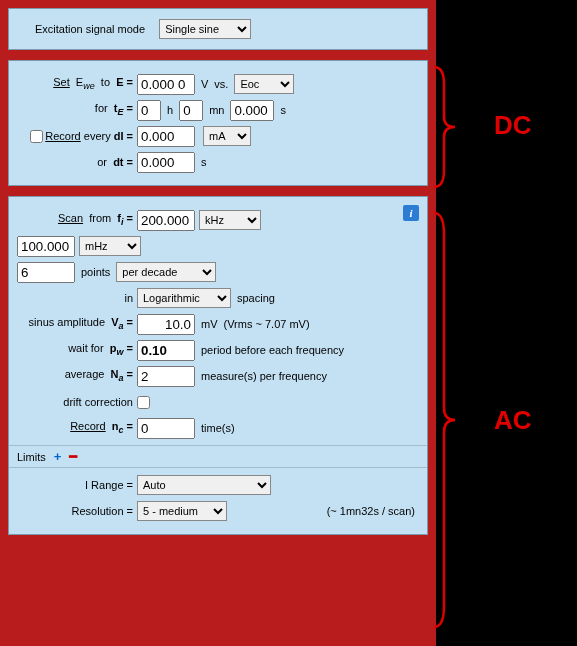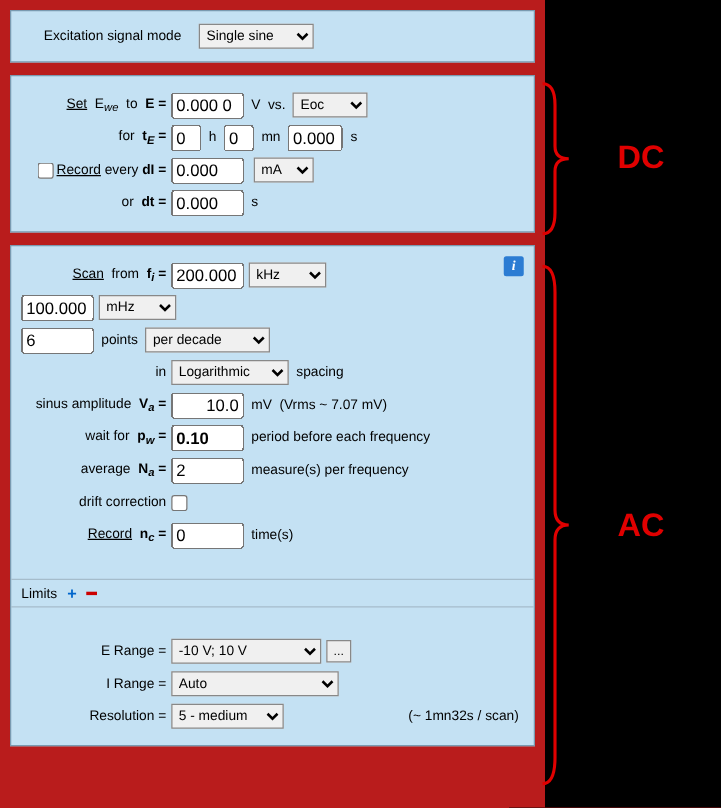--- a/index.html
+++ b/index.html
@@ -73,21 +73,21 @@
   .info-icon {
     position:absolute; right:8px; top:8px;
     width:16px;height:16px;background:#2b7cd3;
     color:#fff;font-weight:bold;font-family:serif;
     display:flex;align-items:center;justify-content:center;
     font-size:11px;border-radius:2px;font-style:italic;
   }
   .limits-row {
     border-top:1px solid #a5bccb;
     border-bottom:1px solid #a5bccb;
-    margin: 24px -8px;
+    margin: 6px -8px;
     padding: 3px 8px;
     display:flex;align-items:center;gap:8px;
   }
   .plus { color:#0066cc;font-weight:bold;font-size:13px; }
   .minus { color:#cc0000;font-weight:bold;font-size:13px; }
   .italic { font-style: italic; }
   .brace {
     position:absolute;
     left:-5px;
     color:#e00000;
@@ -229,26 +229,20 @@
       <span class="lbl" style="padding:0 6px">time(s)</span>
     </div>
 
     <div class="limits-row">
       <span>Limits</span>
       <span class="plus">+</span>
       <span class="minus">━</span>
     </div>
 
     <div class="row">
-      <span class="lbl w120">E Range =</span>
-      <select class="sel" style="width:120px"><option>-10 V; 10 V</option></select>
-      <span class="gap"></span>
-      <span class="small-btn">...</span>
-    </div>
-    <div class="row">
       <span class="lbl w120">I Range =</span>
       <select class="sel" style="width:134px"><option>Auto</option></select>
     </div>
     <div class="row">
       <span class="lbl w120">Resolution =</span>
       <select class="sel" style="width:90px"><option>5 - medium</option></select>
       <span style="flex:1"></span>
       <span class="lbl">(~ 1mn32s / scan)</span>
     </div>
   </div>

